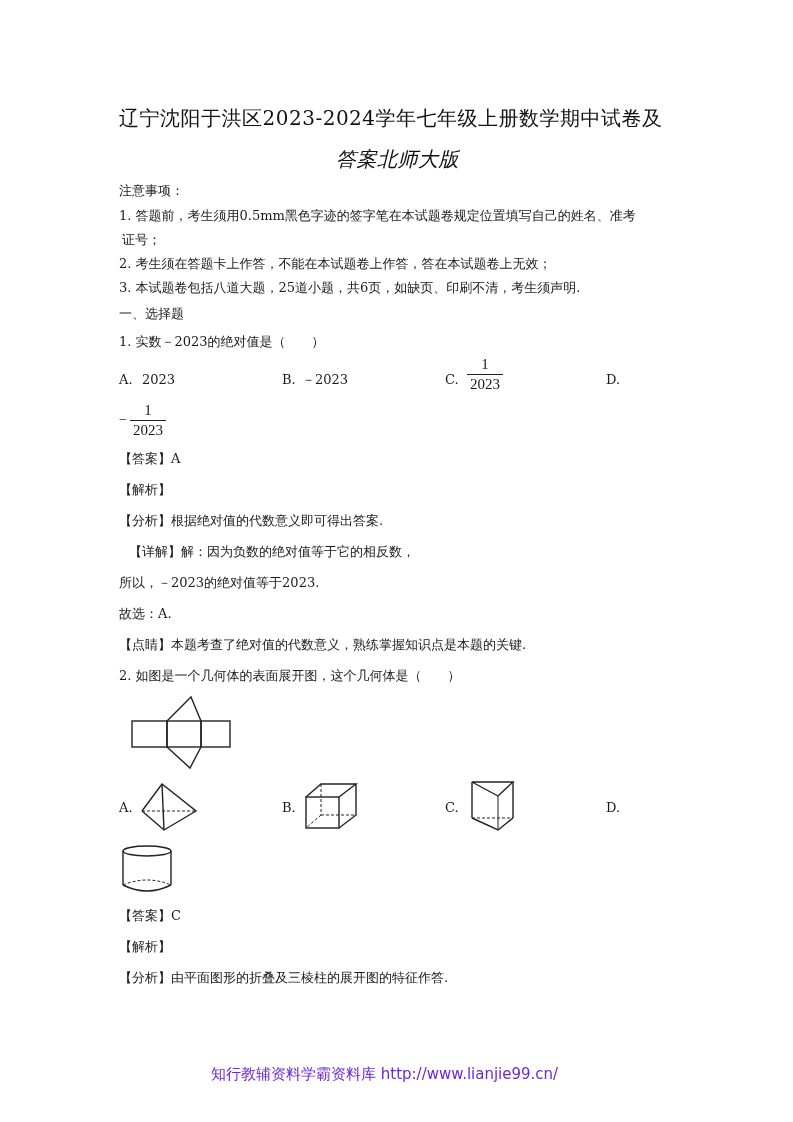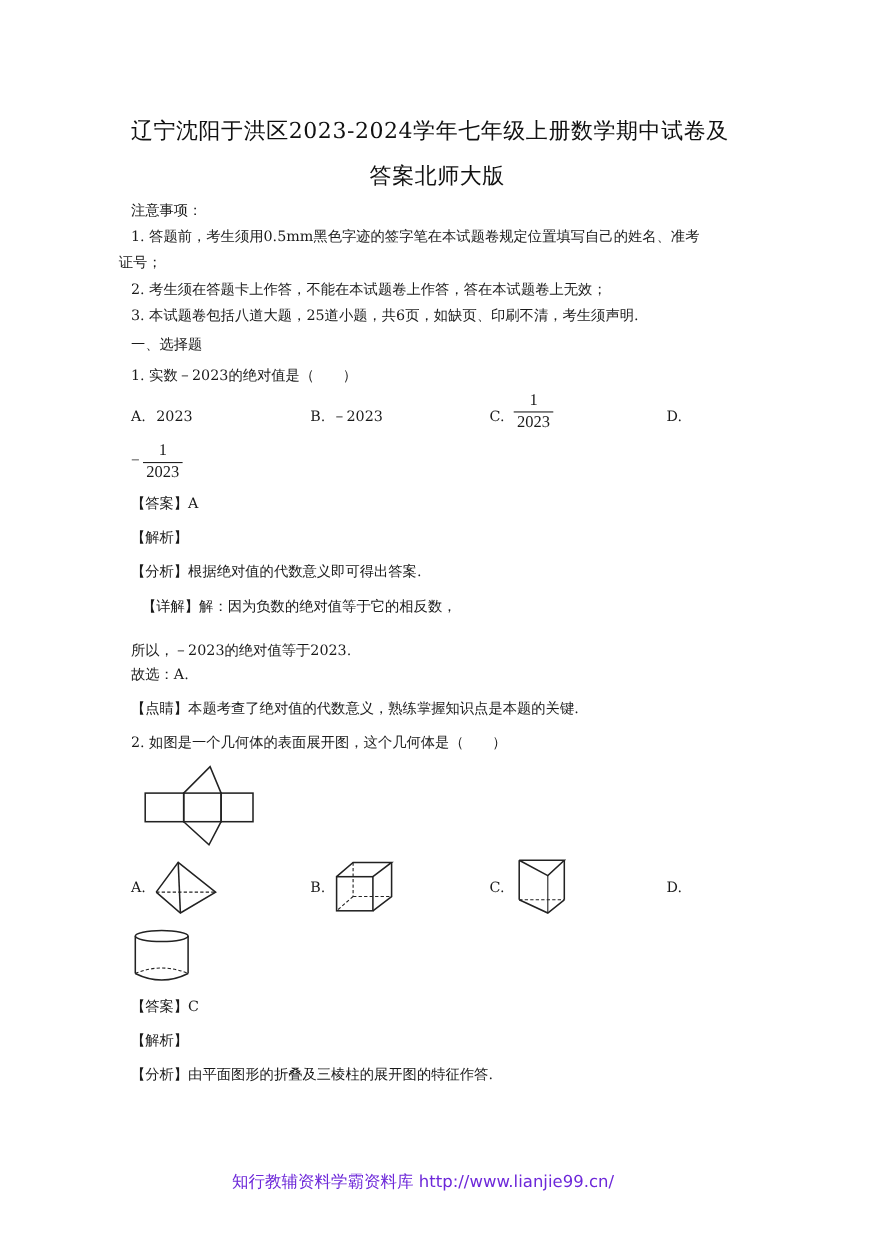--- a/index.html
+++ b/index.html
@@ -15,25 +15,25 @@
     .frac .d { display: block; line-height: 17px; }
     .footer { font-family: "DejaVu Sans", "Liberation Sans", sans-serif; font-size: 15px; color: #6d28d9; }
     svg { position: absolute; overflow: visible; }
     svg line, svg polyline, svg polygon, svg ellipse, svg path { stroke: #222; fill: none; stroke-width: 1.4; }
     .dash { stroke-dasharray: 3 2; stroke-width: 1; }
   </style>
 </head>
 <body>
 
 <div class="abs title" style="left:119px; top:105px;">辽宁沈阳于洪区2023-2024学年七年级上册数学期中试卷及</div>
-<div class="abs title" style="left:336px; top:146px;">答案北师大版</div>
+<div class="abs title" style="left:336px; top:146px;font-style:italic;">答案北师大版</div>
 
 <div class="abs txt" style="left:119px; top:184px;font-family:Liberation Mono, monospace;">注意事项：</div>
 <div class="abs txt" style="left:119px; top:208px;">1. 答题前，考生须用0.5mm黑色字迹的签字笔在本试题卷规定位置填写自己的姓名、准考</div>
-<div class="abs txt" style="left:108px; top:232px;">证号；</div>
+<div class="abs txt" style="left:122px; top:232px;font-family:Liberation Serif, serif;">证号；</div>
 <div class="abs txt" style="left:119px; top:256px;">2. 考生须在答题卡上作答，不能在本试题卷上作答，答在本试题卷上无效；</div>
 <div class="abs txt" style="left:119px; top:280px;">3. 本试题卷包括八道大题，25道小题，共6页，如缺页、印刷不清，考生须声明.</div>
 
 <div class="abs txt" style="left:119px; top:306px;">一、选择题</div>
 
 <div class="abs txt" style="left:119px; top:334px;">1. 实数－2023的绝对值是（　　）</div>
 
 <div class="abs txt" style="left:119px; top:372px;">A.</div>
 <div class="abs txt" style="left:142px; top:372px;">2023</div>
 
@@ -52,21 +52,21 @@
 <div class="frac" style="left:130px; top:402px; width:36px;">
   <span class="n">1</span>
   <span class="bar"></span>
   <span class="d">2023</span>
 </div>
 
 <div class="abs txt" style="left:119px; top:451px;">【答案】A</div>
 <div class="abs txt" style="left:119px; top:482px;">【解析】</div>
 <div class="abs txt" style="left:119px; top:513px;text-align:center;">【分析】根据绝对值的代数意义即可得出答案.</div>
 <div class="abs txt" style="left:129px; top:544px;text-align:right;">【详解】解：因为负数的绝对值等于它的相反数，</div>
-<div class="abs txt" style="left:119px; top:575px;margin-top:9px;">所以，－2023的绝对值等于2023.</div>
+<div class="abs txt" style="left:119px; top:575px;">所以，－2023的绝对值等于2023.</div>
 <div class="abs txt" style="left:119px; top:606px;">故选：A.</div>
 <div class="abs txt" style="left:119px; top:637px;text-align:right;">【点睛】本题考查了绝对值的代数意义，熟练掌握知识点是本题的关键.</div>
 
 <div class="abs txt" style="left:119px; top:668px;">2. 如图是一个几何体的表面展开图，这个几何体是（　　）</div>
 
 <svg style="left:0; top:0;" width="793" height="1122">
   <g>
     <rect x="132" y="721" width="35" height="26" style="stroke:#222; fill:none; stroke-width:1.4;"></rect>
     <rect x="167" y="721" width="34" height="26" style="stroke:#222; fill:none; stroke-width:1.4;"></rect>
     <rect x="201" y="721" width="29" height="26" style="stroke:#222; fill:none; stroke-width:1.4;"></rect>

